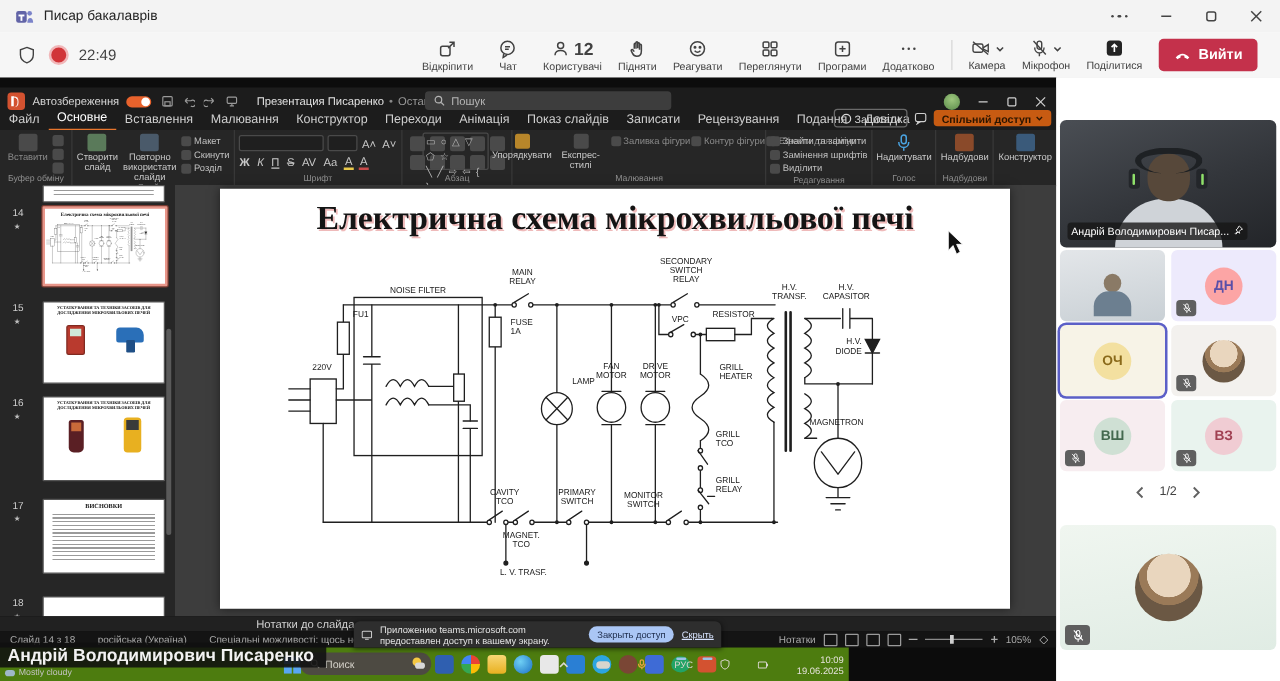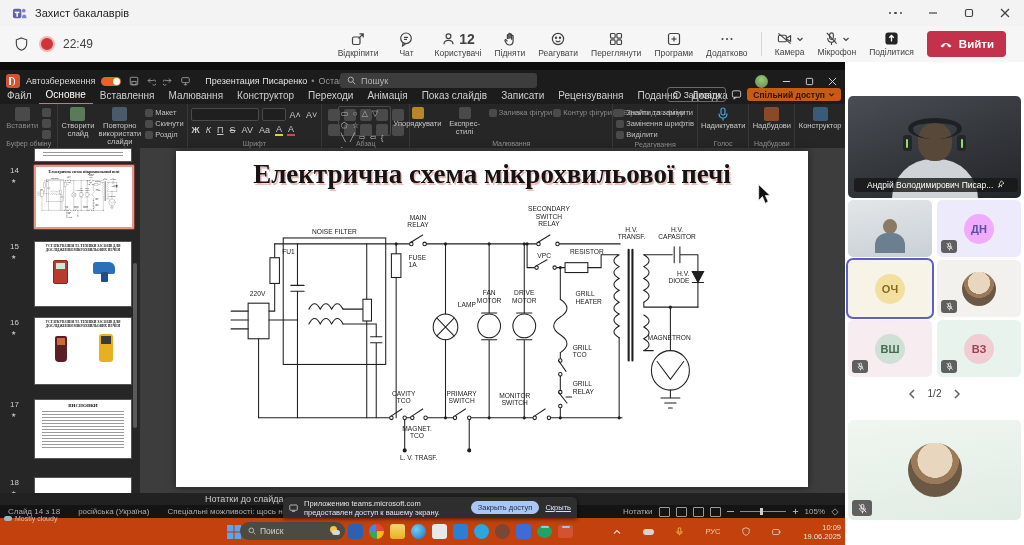--- a/index.html
+++ b/index.html
@@ -86,21 +86,21 @@
 
   
   #notes-bar{left:0;top:431px;width:845px;height:12px;background:#212121;color:#cfcfcf;font-size:9px;
              display:flex;align-items:center;}
   #status-bar{left:0;top:443px;width:845px;height:13px;background:#141414;color:#ababab;font-size:8px;
               display:flex;align-items:center;gap:18px;}
   .sb-right{position:absolute;right:6px;top:0;height:13px;display:flex;align-items:center;gap:6px;color:#ababab;}
   .sb-ic{width:9px;height:8px;border:1px solid #9a9a9a;border-radius:1px;}
   .zoom-track{width:46px;height:1px;background:#8a8a8a;position:relative;}
   .zoom-thumb{position:absolute;left:20px;top:-3px;width:3px;height:7px;background:#cfcfcf;}
-  #taskbar{left:0;top:456px;width:845px;height:27px;background:#c2410c;display:flex;align-items:center;}
+  #taskbar{left:0;top:456px;width:679px;height:27px;background:#4d7c0f;display:flex;align-items:center;}
   .tb-search{position:absolute;left:240px;top:4px;width:97px;height:18px;border-radius:9px;background:#4d4a42;
              display:flex;align-items:center;gap:4px;color:#d5d2ca;font-size:8.5px;padding-left:8px;}
   .appic{width:15px;height:15px;border-radius:3px;}
   .tb-icons{position:absolute;left:348px;top:6px;display:flex;gap:6px;align-items:center;}
   .runbar:after{content:"";display:block;width:8px;height:2px;border-radius:1px;background:#9fc3e8;margin:1px auto 0;}
   .tray{position:absolute;right:4px;top:0;height:27px;display:flex;align-items:center;gap:22px;color:#d8d5cd;font-size:7.5px;}
   .clock{text-align:right;line-height:9px;font-size:7.5px;color:#e5e2da;}
   #presenter{left:0;top:452px;display:flex;flex-direction:column;}
   #presenter .name{background:rgba(16,16,16,.88);color:#f2f2f2;font-size:14px;font-weight:bold;
                    padding:2px 10px 2px 6px;white-space:nowrap;}
@@ -114,21 +114,21 @@
   
   #panel{left:845px;top:62px;width:179px;height:483px;background:#ffffff;}
   .vtile{position:absolute;border-radius:5px;overflow:hidden;}
   #main-video{left:3px;top:34px;width:173px;height:102px;background:linear-gradient(160deg,#4a4e54 0%,#33363b 55%,#232529 100%);}
   .sil-head{position:absolute;left:50%;top:26%;transform:translateX(-50%);width:34px;height:38px;border-radius:46%;background:#57483a;}
   .sil-band{position:absolute;left:50%;top:22%;transform:translateX(-50%);width:44px;height:16px;border-radius:50%;border:5px solid #1e2124;border-bottom:none;}
   .sil-ear{position:absolute;top:38%;width:9px;height:16px;border-radius:3px;background:#23262a;}
   .sil-glow{position:absolute;top:42%;width:2px;height:9px;border-radius:1px;background:#8fe06a;}
   .sil-body{position:absolute;left:50%;top:62%;transform:translateX(-50%);width:86px;height:50px;border-radius:40px 40px 0 0;background:#cfd3d8;}
   .nametag{position:absolute;left:6px;bottom:6px;background:rgba(22,22,22,.8);border-radius:3px;color:#fff;
-           font-size:8.5px;padding:2px 13px;display:flex;align-items:flex-start;gap:4px;}
+           font-size:8.5px;padding:2px 3px;display:flex;align-items:flex-start;gap:4px;}
   .gtile{position:absolute;width:84px;height:57px;border-radius:5px;overflow:hidden;}
   .gtile.speaking{box-shadow:0 0 0 2px #5b5fc7;}
   .avatar{position:absolute;left:50%;top:50%;transform:translate(-50%,-50%);border-radius:50%;
           display:flex;align-items:center;justify-content:center;font-weight:bold;}
   .av30{width:30px;height:30px;font-size:11px;}
   .micoff{position:absolute;left:4px;bottom:4px;width:16px;height:13px;background:#5f5f5f;border-radius:3px;
           display:flex;align-items:center;justify-content:center;}
   .micoff svg{stroke:#fff;fill:none;stroke-width:1.3;}
   #pagination{position:absolute;left:0;top:326px;width:179px;display:flex;align-items:center;justify-content:center;
               gap:12px;color:#424242;font-size:10px;}
@@ -141,21 +141,21 @@
 <div id="root">
 
   <div id="teams-titlebar" class="abs">
     <svg width="15" height="15" viewBox="0 0 16 16" style="margin-left:12px">
       <rect x="1" y="3" width="9" height="10" rx="2" fill="#6264a7"></rect>
       <rect x="3" y="6" width="5" height="1.6" fill="#fff"></rect>
         <rect x="4.7" y="6.8" width="1.6" height="4.6" fill="#fff"></rect>
       <circle cx="12.5" cy="5" r="2" fill="#7b83c9"></circle>
         <path d="M10.5 13c0-2.6 1-4 2.5-4s2.5 1.4 2.5 4z" fill="#7b83c9"></path>
     </svg>
-    <span class="title">Захист бакалаврів</span>
+    <span class="title">Писар бакалаврів</span>
     <div class="winctl">
       <div style="display:flex;gap:3px">
         <i style="width:2.5px;height:2.5px;border-radius:50%;background:#444"></i>
           <i style="width:2.5px;height:2.5px;border-radius:50%;background:#444"></i>
           <i style="width:2.5px;height:2.5px;border-radius:50%;background:#444"></i>
       </div>
       <svg width="10" height="10" viewBox="0 0 10 10">
           <line x1="1" y1="5" x2="9" y2="5"></line>
         </svg>
       <svg width="10" height="10" viewBox="0 0 10 10">
@@ -785,20 +785,21 @@
             <rect x="9" y="3.2" width="1.3" height="2.6" fill="#d8d5cd" stroke="none"></rect>
           </svg>
         <div class="clock">
           <div>10:09</div>
           <div>19.06.2025</div>
         </div>
       </div>
     </div>
 
     <div id="presenter" class="abs">
+      <span class="name">Андрій Володимирович Писаренко</span>
       <span class="weather">
         <i style="width:8px;height:5px;border-radius:3px;background:#9fb8c8;display:inline-block"></i>
         <span>Mostly cloudy</span>
       </span>
     </div>
 
     <div id="share-banner" class="abs">
       <svg width="9" height="8" viewBox="0 0 12 10" style="stroke:#cfcfcf;fill:none;stroke-width:1.1;flex:none">
           <rect x="1" y="1" width="10" height="7" rx="1"></rect>
           <path d="M4 9.5h4"></path>
@@ -824,21 +825,21 @@
             <path d="M7 1.5L10.5 5L8.8 5.4L6.6 7.6L6.9 10L5.2 8.3L2.5 11L1.8 10.3L4.5 7.6L2.8 5.9L5.2 3.7L5.6 2z"></path>
           </svg>
       </div>
     </div>
 
     <div class="gtile" style="left:3px;top:138px;background:linear-gradient(170deg,#e3e6e9,#c9d0d5)">
       <span style="position:absolute;left:50%;top:34%;transform:translateX(-50%);width:14px;height:15px;border-radius:50%;background:#8a7a66"></span>
       <span style="position:absolute;left:50%;top:58%;transform:translateX(-50%);width:30px;height:20px;border-radius:12px 12px 0 0;background:#6c7f90"></span>
     </div>
     <div class="gtile" style="left:92px;top:138px;background:#edeafc">
-      <span class="avatar av30" style="background:#f0abfc;color:#5a4fa8">ДН</span>
+      <span class="avatar av30" style="background:#fca5a5;color:#5a4fa8">ДН</span>
       <span class="micoff">
         <svg width="9" height="9" viewBox="0 0 16 16">
             <rect x="6" y="2" width="4" height="7" rx="2"></rect>
             <path d="M4 7.5c0 3 2 4.6 4 4.6s4-1.6 4-4.6M8 12.1V15"></path>
             <line x1="3" y1="2" x2="13.5" y2="13.5"></line>
           </svg>
       </span>
     </div>
 
     <div class="gtile speaking" style="left:3px;top:198px;background:#f7f3e7">

